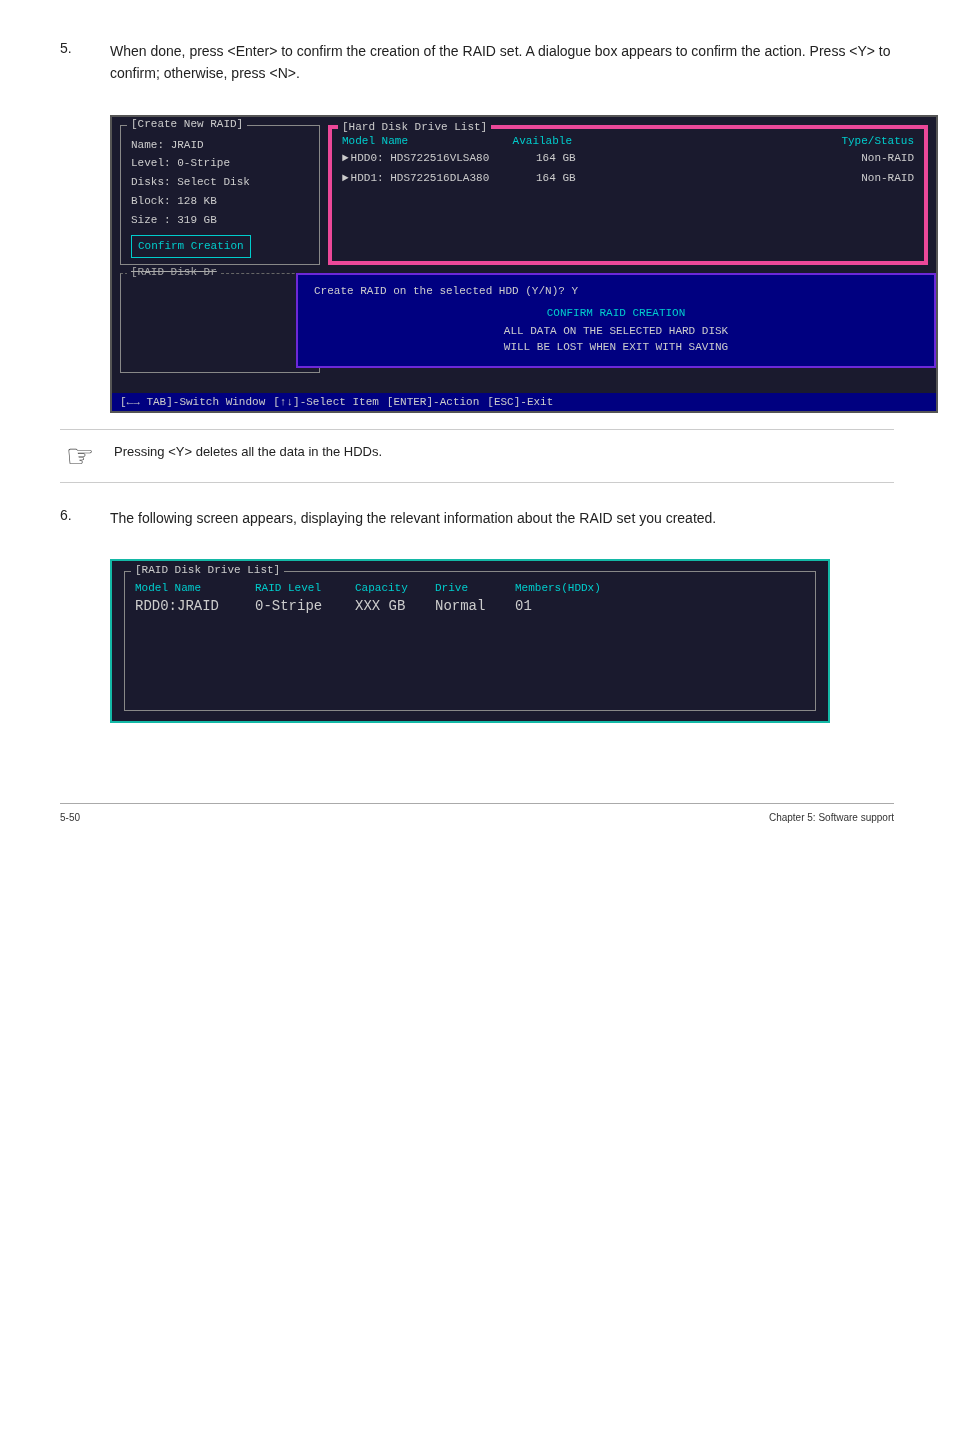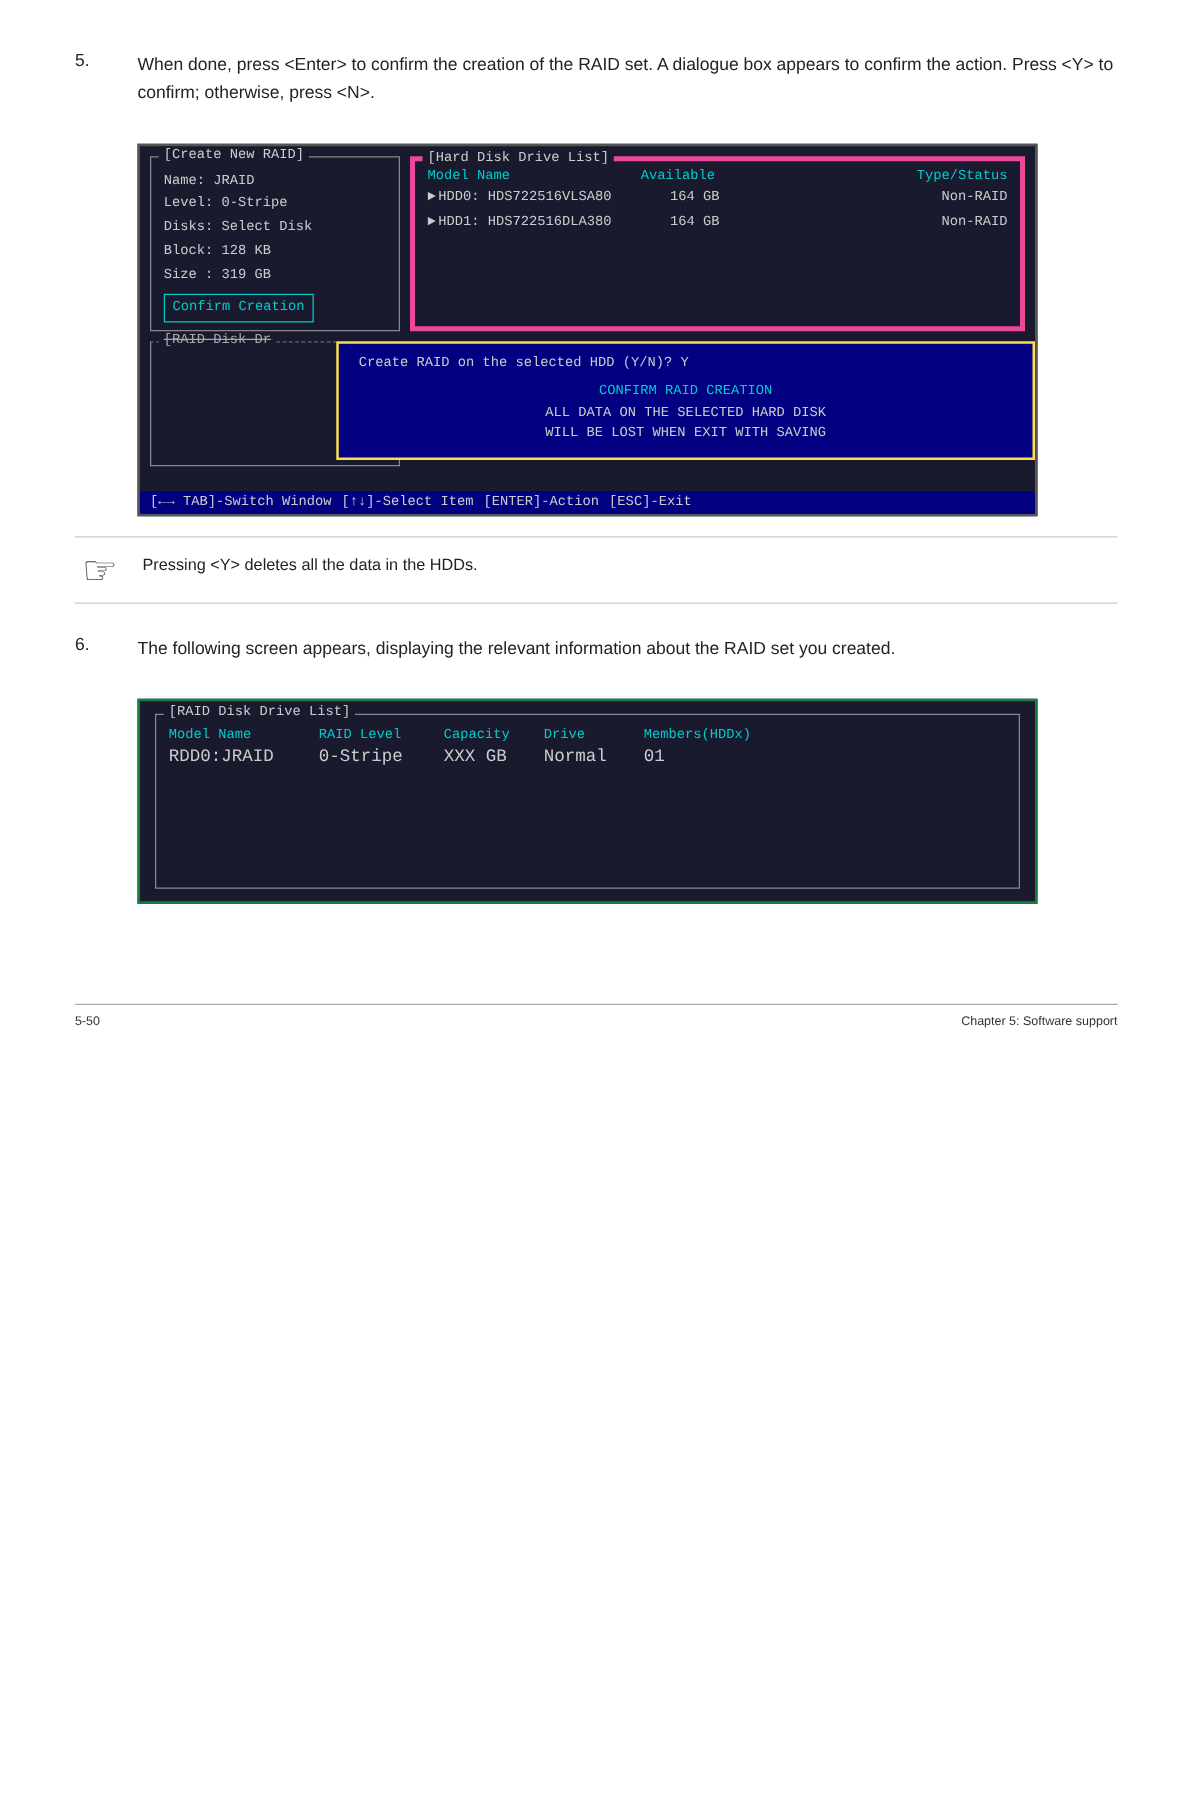--- a/index.html
+++ b/index.html
@@ -29,21 +29,21 @@
 
     
     .bios-screen {
       background: #1a1a2e;
       border: 2px solid #555;
       margin-top: 16px;
       font-family: 'Courier New', Courier, monospace;
       font-size: 12px;
       color: #cccccc;
       position: relative;
-      width: 720px;
+      width: 828px;
     }
 
     .bios-inner {
       display: flex;
       position: relative;
     }
 
     
     .panel-left {
       border: 1px solid #888;
@@ -121,25 +121,25 @@
       height: 100px;
     }
     .panel-raid-stub .panel-title {
       color: #aaa;
       text-decoration: line-through;
     }
 
     
     .dialog-overlay {
       position: absolute;
-      left: 157px;
+      left: 184px;
       top: 0;
       right: 0;
       background: #000080;
-      border: 2px solid #fde047;
+      border: 2px solid #6d28d9;
       padding: 10px 16px;
       font-family: 'Courier New', Courier, monospace;
       font-size: 11px;
       color: #cccccc;
       z-index: 10;
     }
     .dialog-prompt {
       color: #cccccc;
       margin-bottom: 10px;
     }
@@ -185,21 +185,21 @@
       text-align: center;
     }
     .note-text {
       font-size: 13px;
       padding-top: 4px;
     }
 
     
     .bios-screen2 {
       background: #1a1a2e;
-      border: 2px solid #15803d;
+      border: 2px solid #14b8a6;
       margin-top: 16px;
       font-family: 'Courier New', Courier, monospace;
       font-size: 12px;
       color: #cccccc;
       width: 720px;
       padding: 10px 12px;
     }
     .panel-raid-list {
       border: 1px solid #888;
       padding: 6px 10px;

